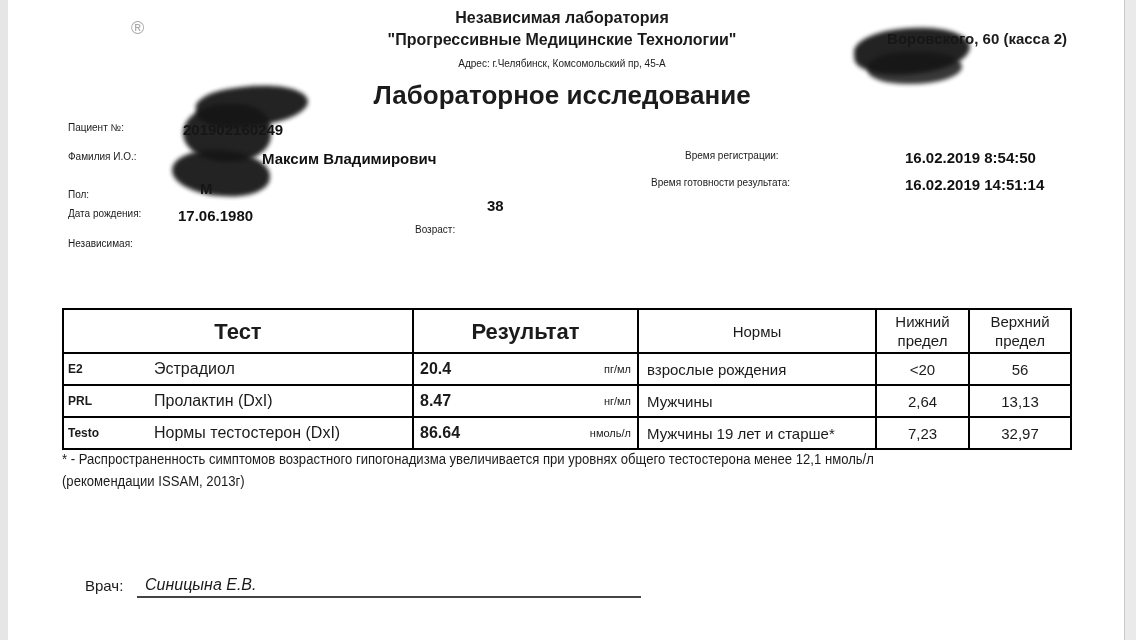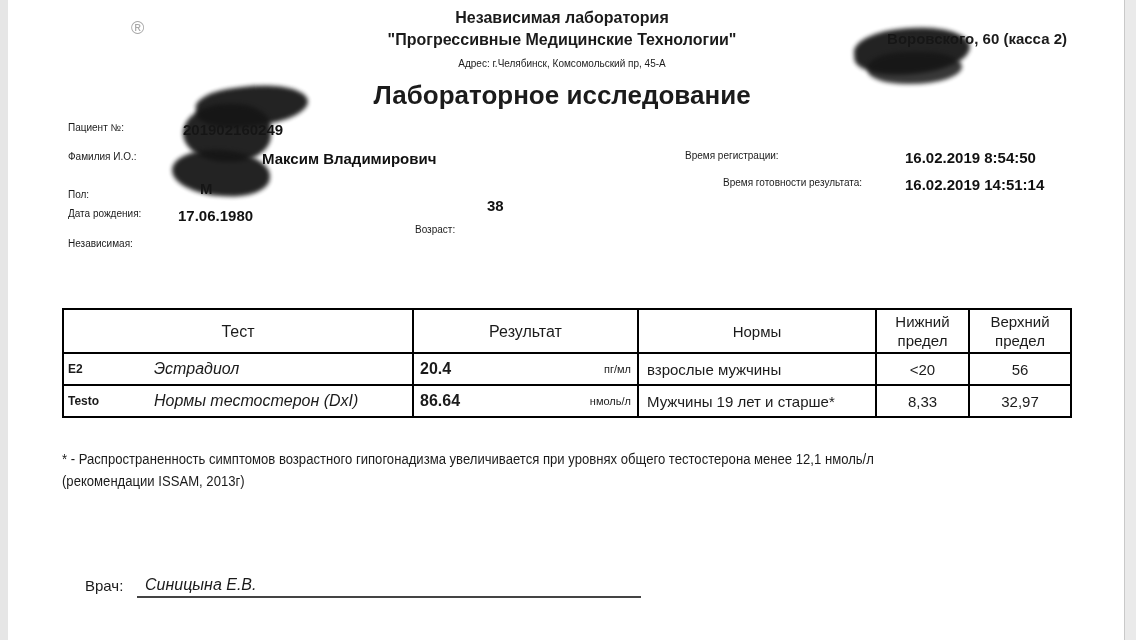--- a/index.html
+++ b/index.html
@@ -25,26 +25,26 @@
   .blob{position:absolute;background:#161616;filter:blur(2px);opacity:.94;}
   .blob.b-branch1{left:854px;top:28px;width:116px;height:46px;border-radius:48% 52% 55% 45%;transform:rotate(-4deg);}
   .blob.b-branch2{left:868px;top:52px;width:94px;height:32px;border-radius:50% 50% 60% 45%;opacity:.85;}
   .blob.b-pat1{left:196px;top:86px;width:112px;height:40px;border-radius:40% 60% 50% 50%;transform:rotate(-7deg);}
   .blob.b-pat2{left:183px;top:104px;width:88px;height:58px;border-radius:55% 45% 50% 55%;}
   .blob.b-pat3{left:172px;top:150px;width:98px;height:46px;border-radius:50% 55% 45% 55%;transform:rotate(3deg);}
   
   .results-table{left:62px;top:308px;width:1008px;border-collapse:collapse;table-layout:fixed;}
   .results-table th,.results-table td{border:2px solid #000;overflow:hidden;}
   .results-table thead th{height:40px;vertical-align:middle;text-align:center;line-height:19px;}
-  .th-main{font-size:16px;font-weight:normal;}
+  .th-main{font-size:22px;font-weight:bold;}
   .th-sub{font-size:15px;font-weight:normal;}
   .results-table tbody td{height:28px;vertical-align:middle;font-size:15px;margin-left:28px;}
   .cell-test{position:relative;}
   .code{position:absolute;left:4px;top:50%;transform:translateY(-50%);font-size:12px;font-weight:bold;}
-  .tname{position:absolute;left:90px;top:50%;transform:translateY(-50%);font-style:italic;font-size:16px;white-space:nowrap;}
+  .tname{position:absolute;left:90px;top:50%;transform:translateY(-50%);font-size:16px;white-space:nowrap;}
   .cell-result{position:relative;}
   .rval{position:absolute;left:6px;top:50%;transform:translateY(-50%);font-weight:bold;font-size:16px;}
   .runit{position:absolute;right:6px;top:50%;transform:translateY(-50%);font-size:11px;}
   .cell-norm{padding-left:8px;}
   .cell-lim{text-align:center;}
   
   .footnote{left:62px;top:448px;width:1050px;font-size:15.5px;line-height:22px;transform:scaleX(.845);transform-origin:0 0;white-space:nowrap;}
   
   .doctor-label{left:85px;top:577px;font-size:15px;}
   .doctor-name{left:145px;top:576px;font-size:16px;font-style:italic;white-space:nowrap;}
@@ -82,21 +82,21 @@
 <div class="abs val" style="left:487px;top:197px">38</div>
 
 <div class="abs lbl" style="left:68px;top:238px">Независимая:</div>
 
 <div class="blob b-pat1"></div>
 <div class="blob b-pat2"></div>
 <div class="blob b-pat3"></div>
 
 <div class="abs lbl" style="left:685px;top:150px">Время регистрации:</div>
 <div class="abs val" style="left:905px;top:149px">16.02.2019 8:54:50</div>
-<div class="abs lbl" style="left:723px;top:177px">Время готовности результата:</div>
+<div class="abs lbl" style="left:651px;top:177px">Время готовности результата:</div>
 <div class="abs val" style="left:905px;top:176px">16.02.2019 14:51:14</div>
 
 <table class="abs results-table">
   <colgroup>
     <col style="width:350px">
       <col style="width:225px">
       <col style="width:238px">
       <col style="width:93px">
       <col style="width:102px">
   </colgroup>
@@ -112,35 +112,48 @@
   <tbody>
     <tr>
       <td class="cell-test">
         <span class="code">E2</span>
         <span class="tname">Эстрадиол</span>
       </td>
       <td class="cell-result">
         <span class="rval">20.4</span>
         <span class="runit">пг/мл</span>
       </td>
-      <td class="cell-norm">взрослые мужчины</td>
+      <td class="cell-norm">взрослые рождения</td>
       <td class="cell-lim">&lt;20</td>
       <td class="cell-lim">56</td>
+    </tr>
+    <tr>
+      <td class="cell-test">
+        <span class="code">PRL</span>
+        <span class="tname">Пролактин (DxI)</span>
+      </td>
+      <td class="cell-result">
+        <span class="rval">8.47</span>
+        <span class="runit">нг/мл</span>
+      </td>
+      <td class="cell-norm">Мужчины</td>
+      <td class="cell-lim">2,64</td>
+      <td class="cell-lim">13,13</td>
     </tr>
     <tr>
       <td class="cell-test">
         <span class="code">Testo</span>
         <span class="tname">Нормы тестостерон (DxI)</span>
       </td>
       <td class="cell-result">
         <span class="rval">86.64</span>
         <span class="runit">нмоль/л</span>
       </td>
       <td class="cell-norm">Мужчины 19 лет и старше*</td>
-      <td class="cell-lim">8,33</td>
+      <td class="cell-lim">7,23</td>
       <td class="cell-lim">32,97</td>
     </tr>
   </tbody>
 </table>
 
 <div class="abs footnote">
   <div>* - Распространенность симптомов возрастного гипогонадизма увеличивается при уровнях общего тестостерона менее 12,1 нмоль/л</div>
   <div>(рекомендации ISSAM,  2013г)</div>
 </div>
 

